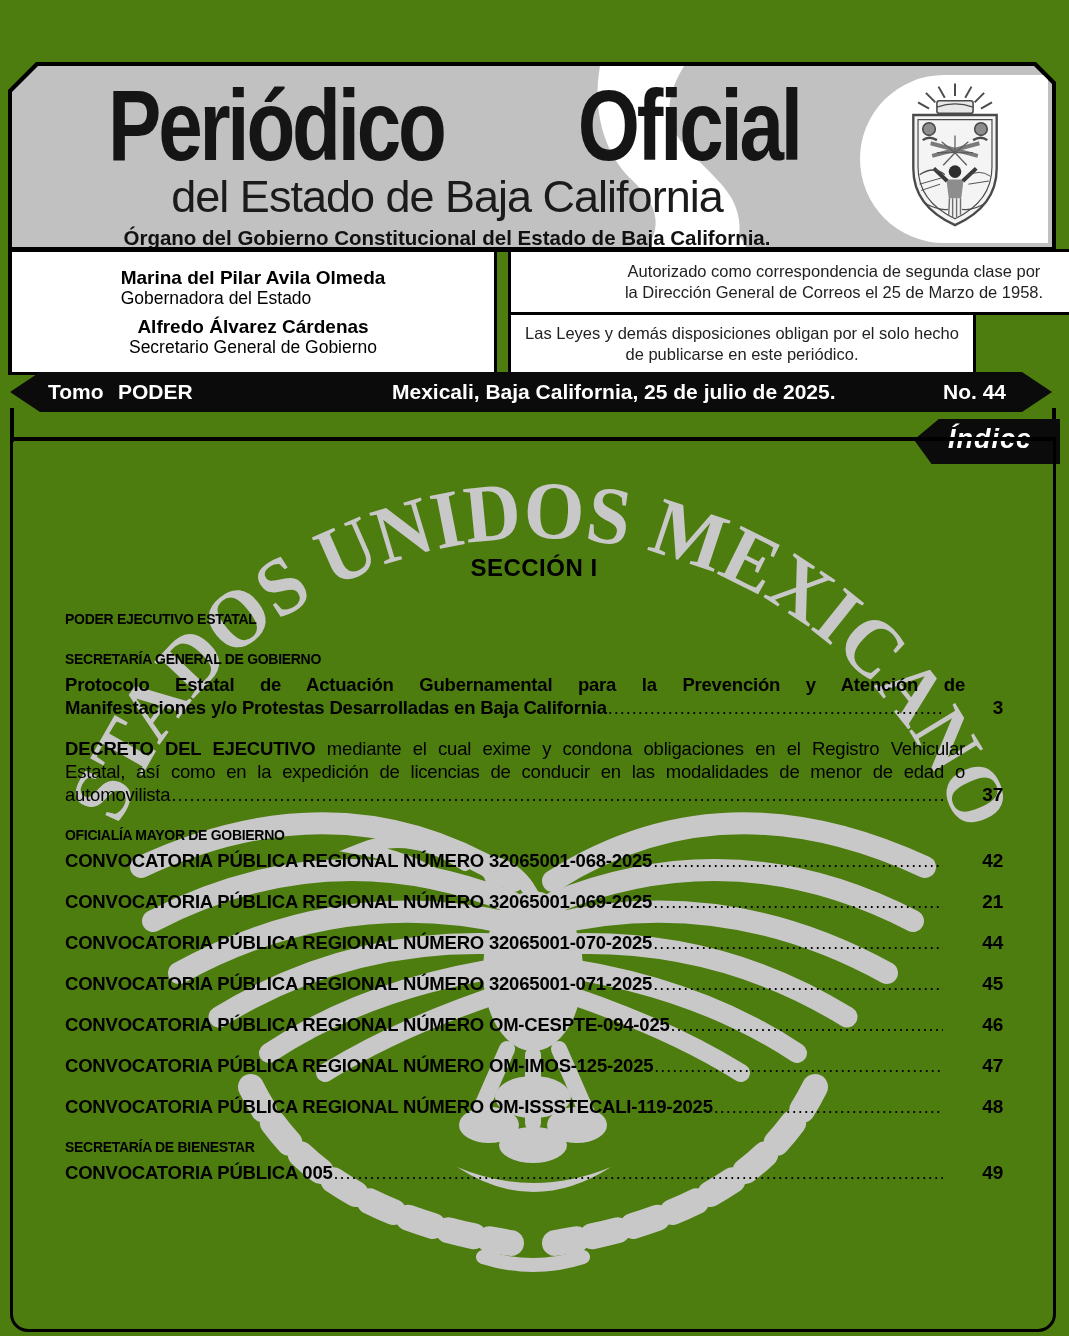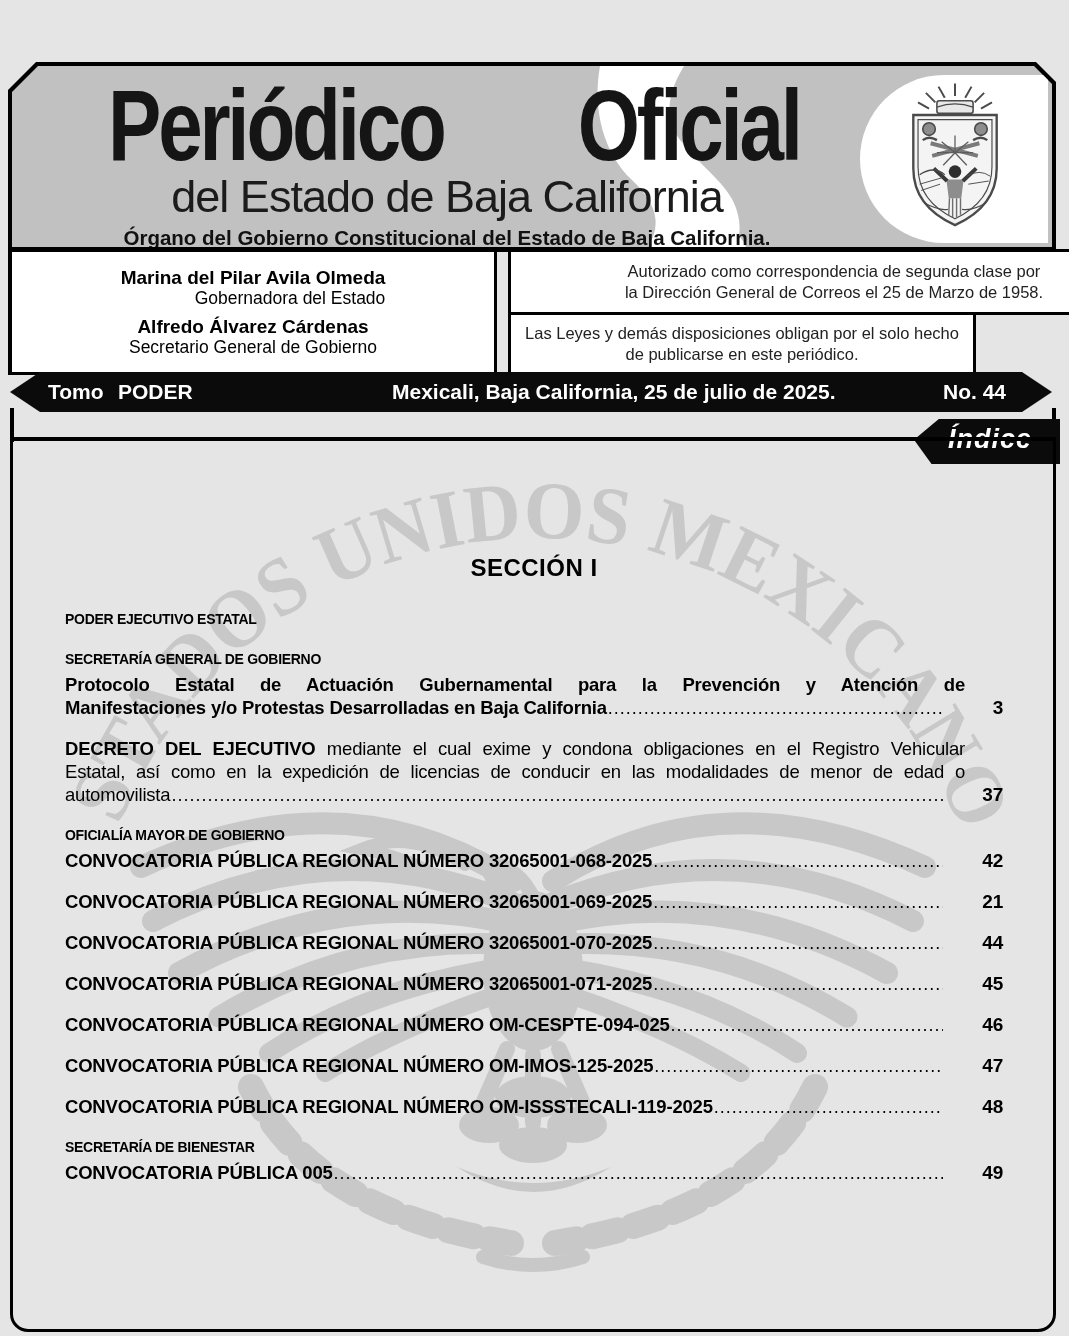--- a/index.html
+++ b/index.html
@@ -1,16 +1,16 @@
 <!DOCTYPE html>
 <html><head>
 <meta charset="utf-8">
 <style>
   html,body{margin:0;padding:0;background:#fff;}
-  .page{position:relative;width:1069px;height:1336px;background:#e5e5e5;overflow:hidden;
+  .page{position:relative;width:1069px;height:1336px;background:#4d7c0f;overflow:hidden;
         font-family:"Liberation Sans",sans-serif;color:#000;}
   
   .mast-outer{position:absolute;left:8px;top:62px;width:1048px;height:190px;background:#000;
     clip-path:polygon(28px 0,calc(100% - 20px) 0,100% 20px,100% 100%,0 100%,0 28px);}
   .mast-inner{position:absolute;left:4px;top:4px;right:4px;bottom:5px;background:#c1c1c1;
     clip-path:polygon(26px 0,calc(100% - 18px) 0,100% 18px,100% 100%,0 100%,0 26px);}
   .peninsula{position:absolute;left:0;top:0;width:100%;height:100%;}
   .mast-text{position:absolute;left:10px;top:8px;width:850px;text-align:center;}
   .title-row{display:flex;justify-content:center;gap:64px;margin-top:10px;}
   .title-word{font-size:100px;line-height:82px;font-weight:bold;letter-spacing:-4px;
@@ -18,21 +18,21 @@
   .subtitle{font-size:45px;line-height:48px;margin-top:7px;color:#1b1b1b;letter-spacing:-1px;}
   .tagline{font-size:20.5px;font-weight:bold;margin-top:5px;color:#111;}
   .emblem-pod{position:absolute;right:4px;top:9px;width:188px;height:168px;background:#fff;
     border-radius:95px 0 0 95px;}
   .emblem-pod svg{position:absolute;left:36px;top:4px;}
   
   .box{position:absolute;background:#fff;border:3px solid #000;box-sizing:border-box;}
   .officials-box{left:8px;top:249px;width:489px;height:126px;display:flex;flex-direction:column;
     justify-content:center;align-items:center;gap:8px;border-left-width:4px;}
   .off-name{font-size:19px;font-weight:bold;line-height:21px;text-align:center;}
-  .off-role{font-size:17.5px;line-height:20px;text-align:right;}
+  .off-role{font-size:17.5px;line-height:20px;text-align:left;}
   .notice-a{left:508px;top:249px;width:608px;height:66px;padding-left:44px;}
   .notice-b{left:508px;top:312px;width:468px;height:63px;}
   .notice-inner{display:flex;flex-direction:column;justify-content:center;align-items:center;
     height:100%;font-size:16.5px;line-height:21px;text-align:center;color:#222;}
   
   .banner{position:absolute;left:10px;top:372px;width:1042px;height:40px;background:#0b0b0b;
     clip-path:polygon(30px 0,calc(100% - 30px) 0,100% 50%,calc(100% - 30px) 100%,30px 100%,0 50%);
     color:#fff;font-weight:bold;font-size:21px;}
   .banner span{position:absolute;top:8px;white-space:nowrap;}
   .b-tomo{left:38px;}

